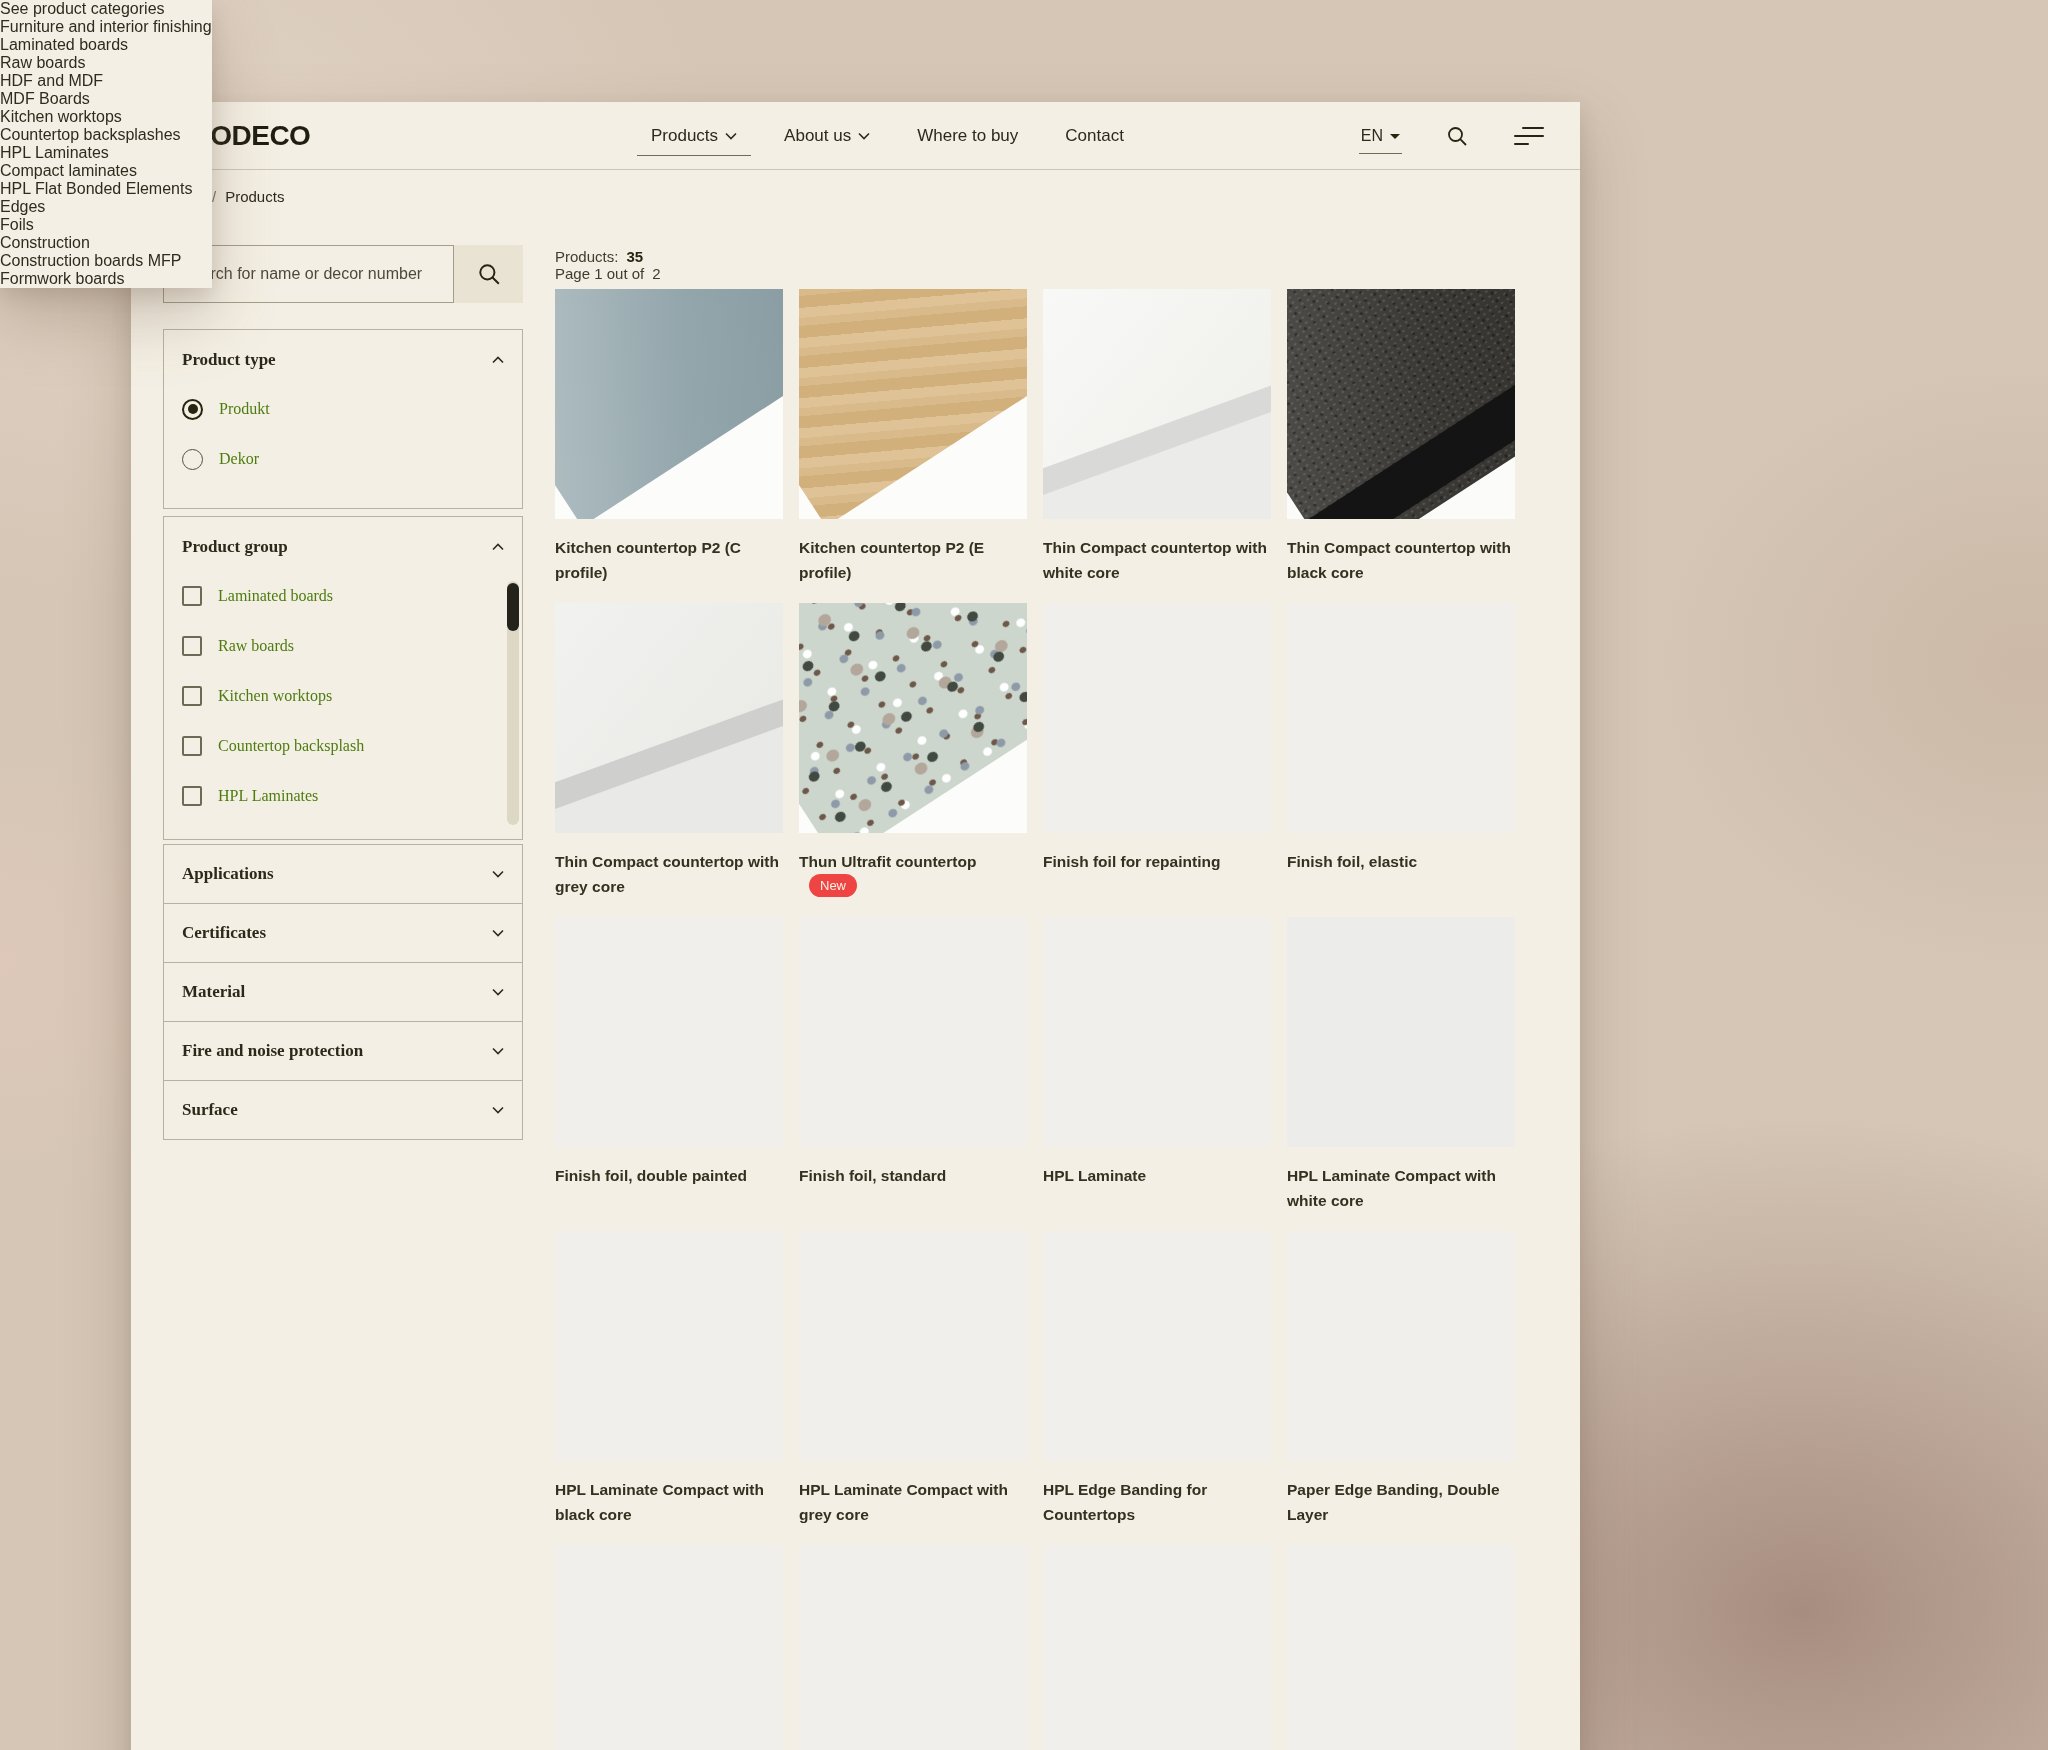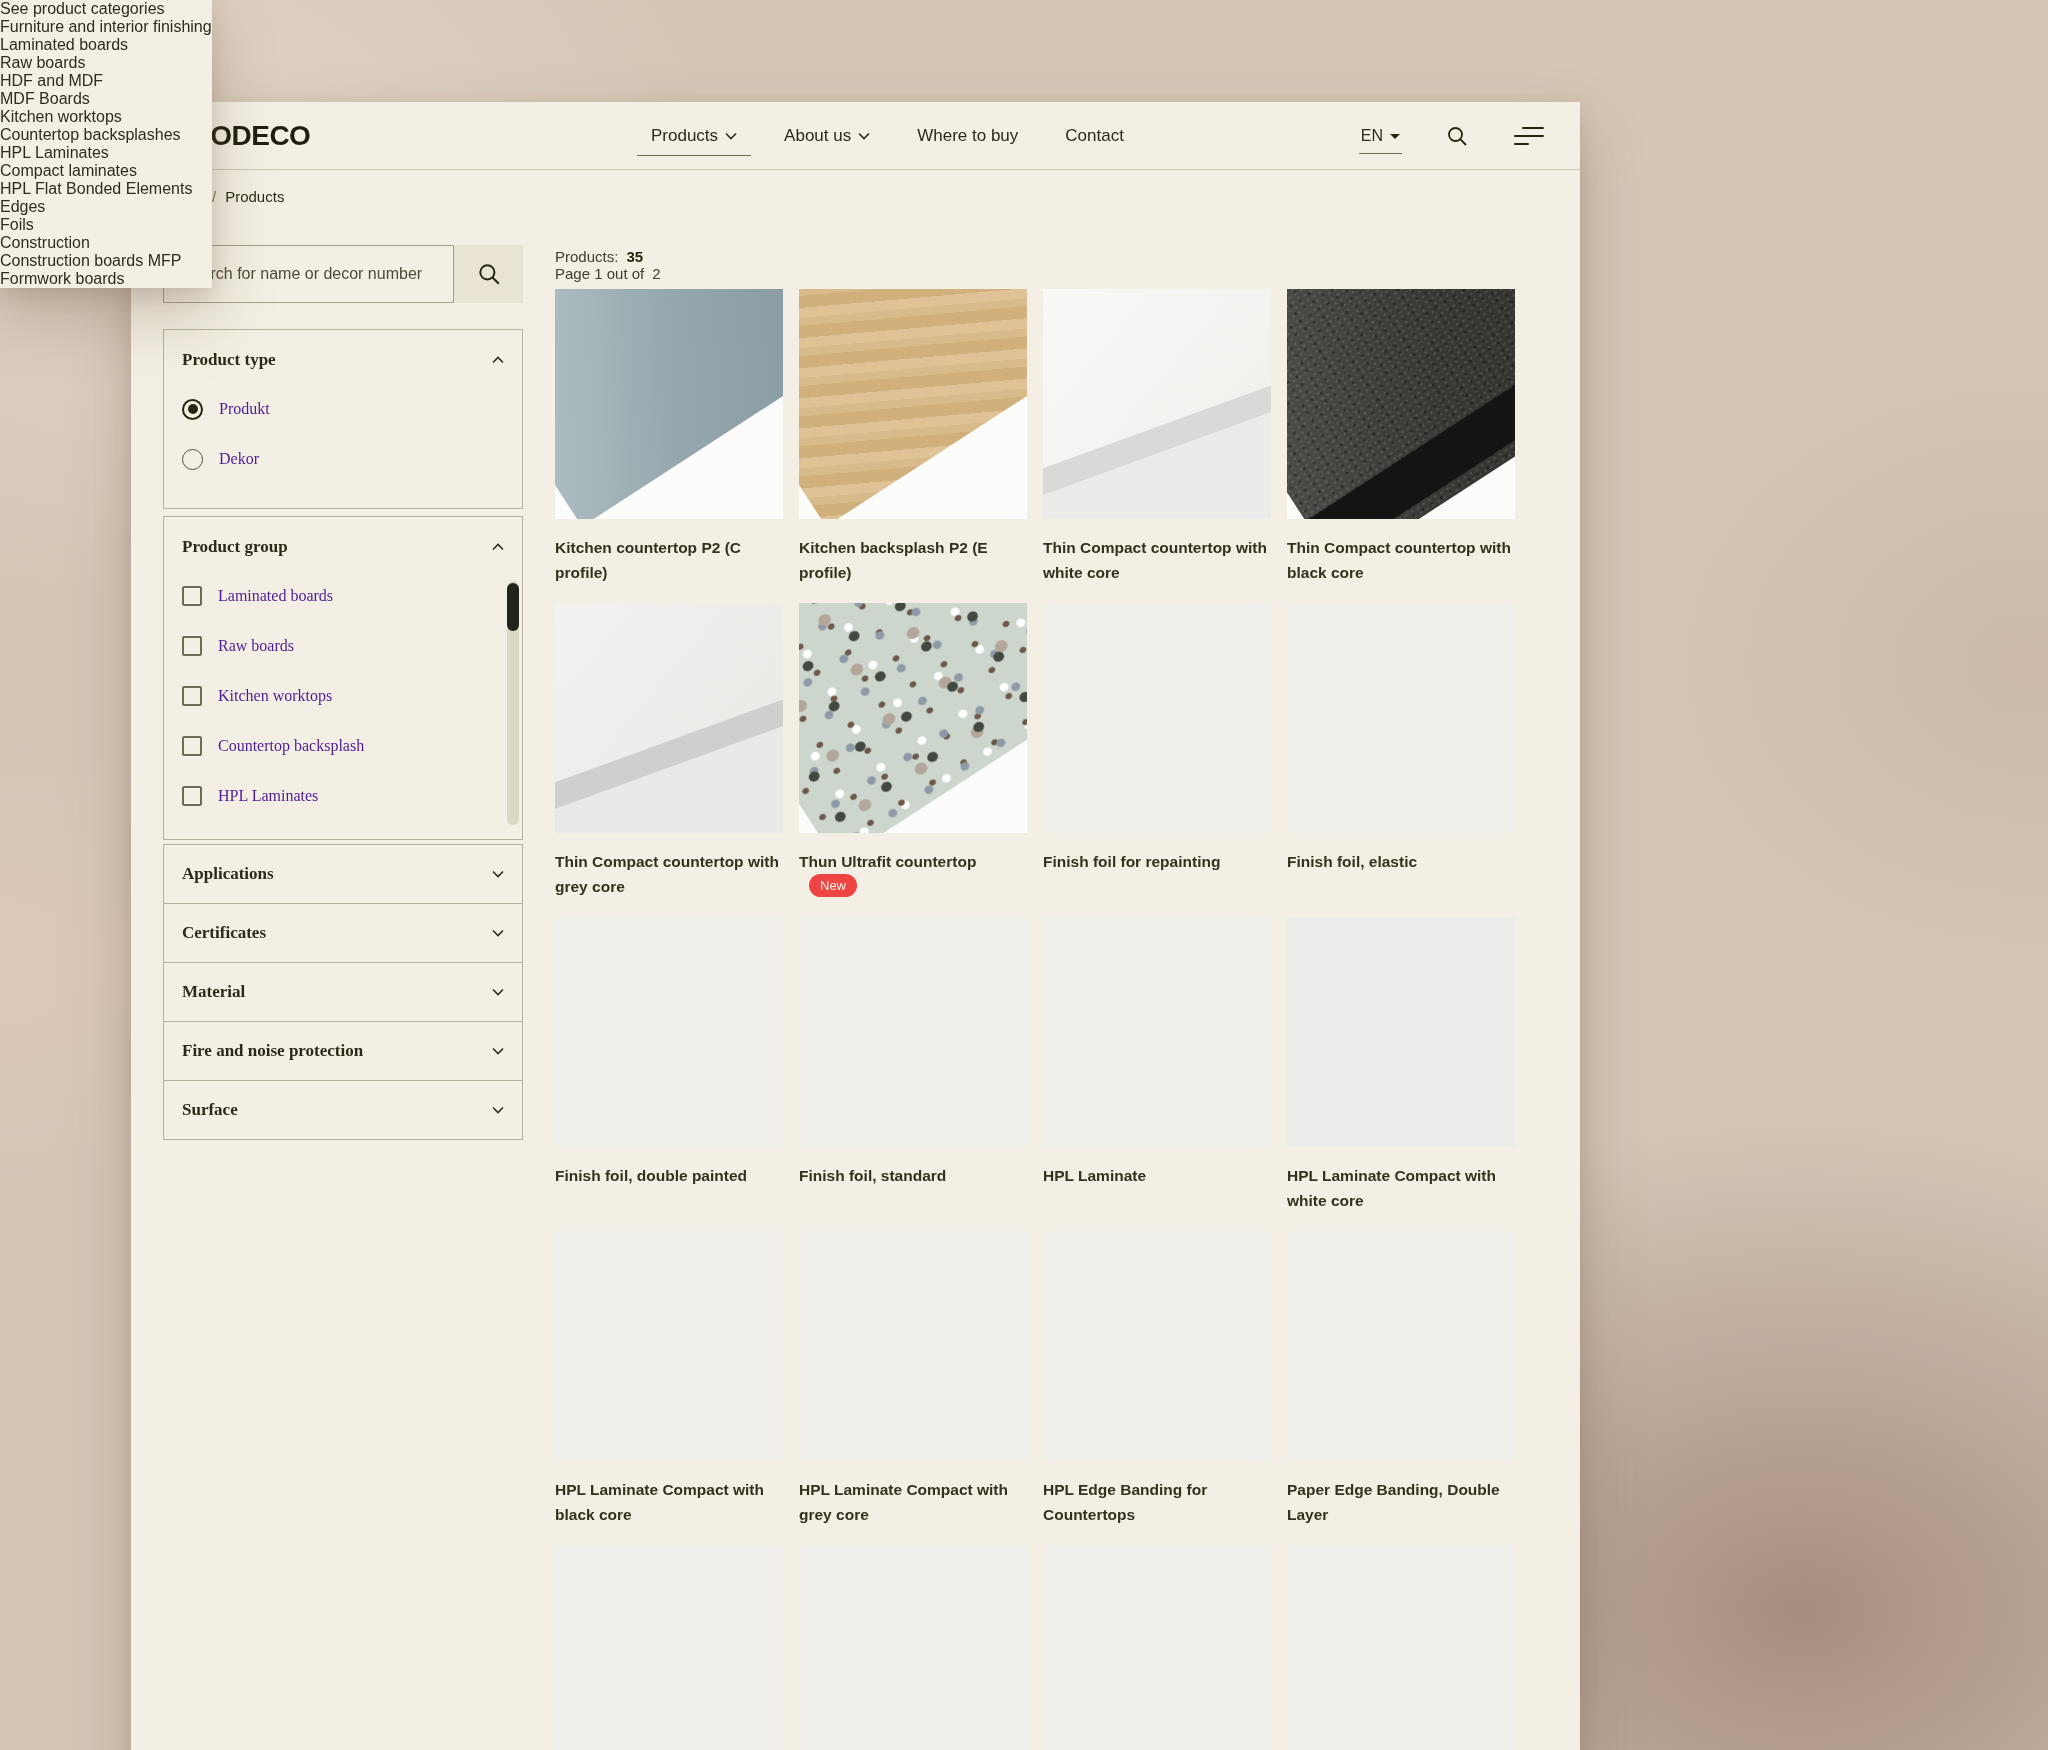--- a/index.html
+++ b/index.html
@@ -55,21 +55,21 @@
   .sec.open .sec-head{padding:0 18px;margin-bottom:14px;}
   .sec.open .chev{transform:rotate(180deg);}
   .sec + .sec{margin-top:7px;}
   .sec.closed{height:60px;margin-top:0;}
   .sec.closed .sec-head{height:58px;}
   .sec.open + .sec.closed{margin-top:4px;}
   .sec.closed + .sec.closed{margin-top:-1px;}
   .opt-list{padding:0 18px 18px 18px;}
   .sec.sec-radio .opt-list{padding-bottom:24px;}
   .opt-row{display:flex;align-items:center;gap:16px;height:50px;cursor:pointer;}
-  .opt-label{font-size:16px;color:#4c1d95;}
+  .opt-label{font-size:16px;color:#4d7c0f;}
   .ctrl{position:relative;flex:0 0 auto;}
   .ctrl.radio{width:21px;height:21px;border:1.5px solid #55523e;border-radius:50%;}
   .ctrl.radio.checked{border:2px solid #26250f;}
   .ctrl.radio.checked::after{content:'';position:absolute;inset:3.5px;border-radius:50%;background:#26250f;}
   .ctrl.check{width:20px;height:20px;border:2px solid #6d6a55;border-radius:2px;}
   .scrollbar{position:absolute;right:3px;top:64px;bottom:14px;width:12px;background:#ddd8c3;border-radius:6px;}
   .scroll-thumb{position:absolute;top:2px;left:0;width:12px;height:48px;background:#24231b;border-radius:6px;cursor:grab;}
   
   .results-head{position:absolute;left:424px;top:146px;width:960px;display:flex;justify-content:space-between;font-size:15px;color:#3f3d2c;flex-direction:column;}
   .count-num{font-weight:700;color:#26250f;margin-left:8px;}
@@ -325,21 +325,21 @@
           <span class="lc"></span>
         </div>
     <div class="tile-label"><span>Kitchen countertop P2 (C profile)</span></div>
   </div>
       <div class="tile">
     <div class="thumb art-countertop-oak">
           <span class="la"></span>
           <span class="lb"></span>
           <span class="lc"></span>
         </div>
-    <div class="tile-label"><span>Kitchen backsplash P2 (E profile)</span></div>
+    <div class="tile-label"><span>Kitchen countertop P2 (E profile)</span></div>
   </div>
       <div class="tile">
     <div class="thumb art-board-white">
           <span class="la"></span>
           <span class="lb"></span>
           <span class="lc"></span>
         </div>
     <div class="tile-label"><span>Thin Compact countertop with white core</span></div>
   </div>
       <div class="tile">

